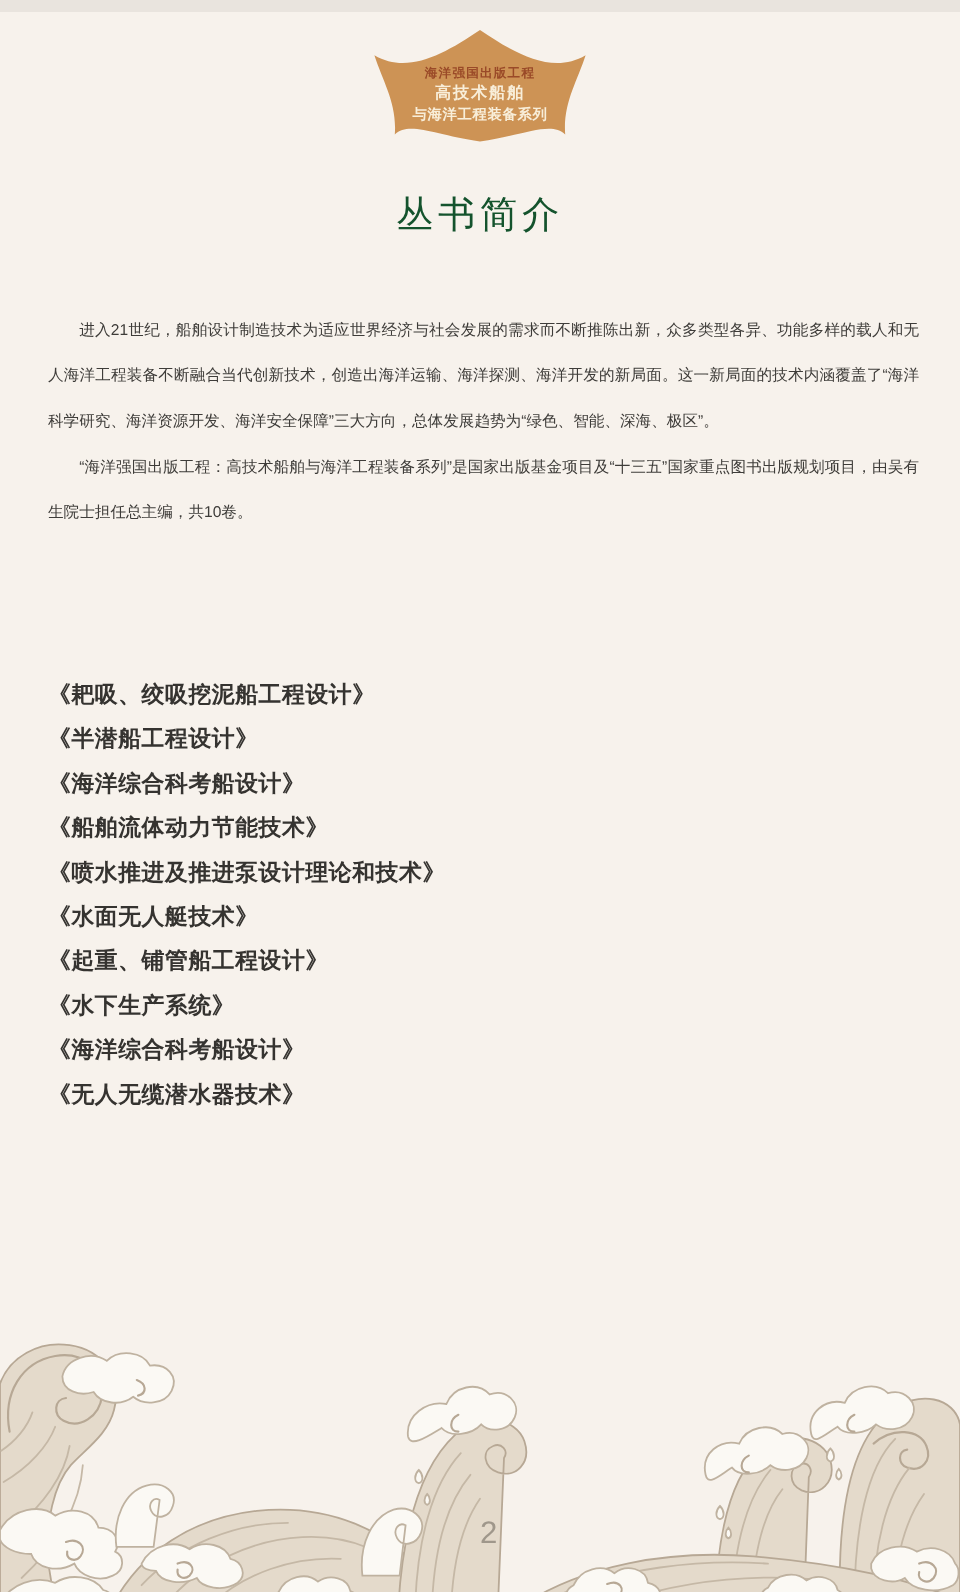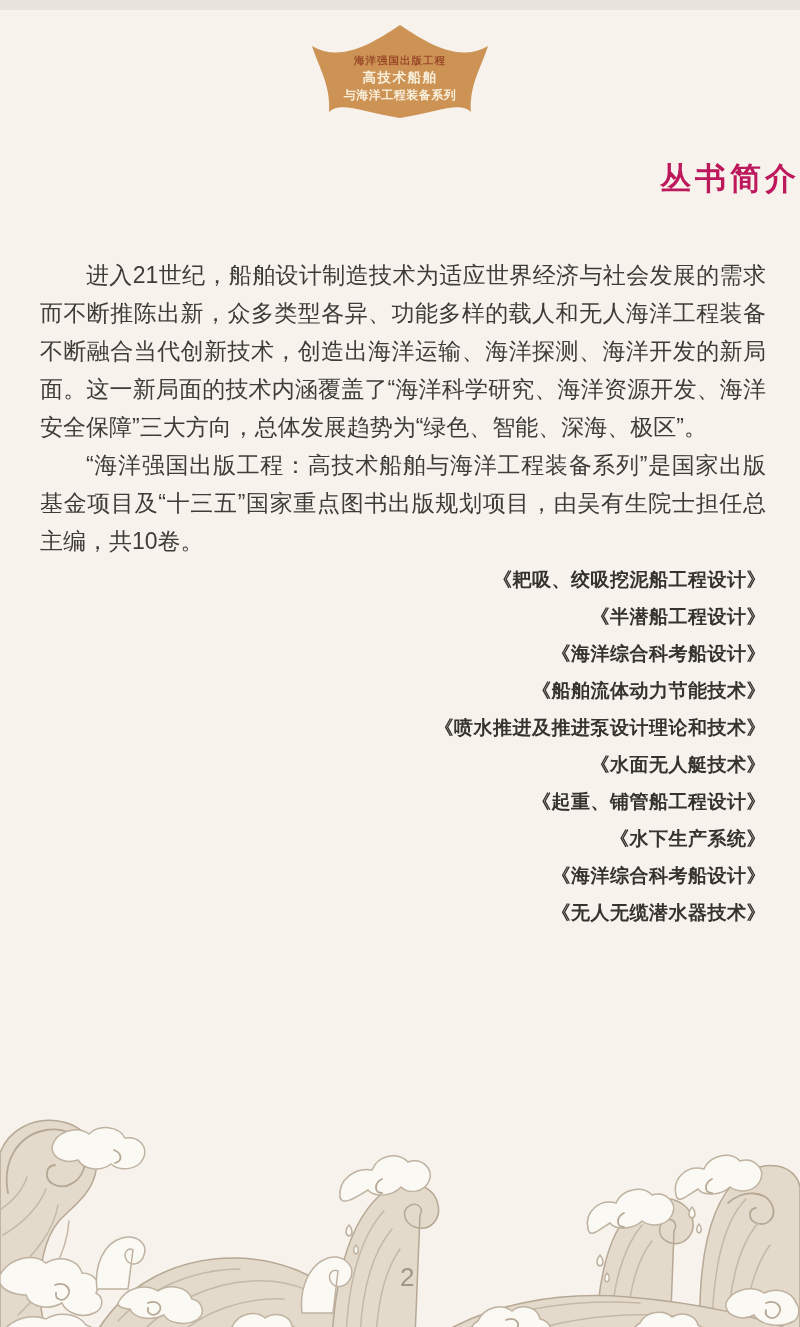--- a/index.html
+++ b/index.html
@@ -12,38 +12,37 @@
     width:800px;height:1327px;
     margin:10px auto;
     background:#f7f2ec;
     overflow:hidden;
   }
   
   .badge{position:absolute;left:311px;top:12px;width:178px;height:100px;}
   
   .series-title{
     position:absolute;top:148px;left:0;width:100%;
-    text-align:right;
-    font-size:31px;font-weight:bold;letter-spacing:4px;
-    color:#be185d;margin:0;
+    text-align:center;
+    font-size:31px;font-weight:normal;letter-spacing:4px;
+    color:#14532d;margin:0;
   }
   
   .intro{
     position:absolute;left:40px;top:246px;width:726px;
-    font-size:23px;line-height:38px;color:#3e3c39;
+    font-size:13px;line-height:38px;color:#3e3c39;
     text-align:justify;
   }
   .intro p{margin:0;text-indent:2em;}
   
   .book-list{
     position:absolute;left:40px;top:551px;width:726px;
     margin:0;padding:0;list-style:none;
     font-size:19px;line-height:37px;font-weight:600;color:#353330;
     letter-spacing:0.5px;
-    text-align:right;
   }
   
   .waves{position:absolute;left:0;bottom:0;width:800px;height:230px;}
   .waves .w{fill:#e4dacb;stroke:#b7a895;stroke-width:1.5;}
   .waves .s{fill:none;stroke:#c5b8a6;stroke-width:1.5;stroke-linecap:round;}
   .waves .f{fill:#fbf9f4;stroke:#bfb2a0;stroke-width:1.5;}
   .waves .o{fill:none;stroke:#b7a895;stroke-width:1.8;stroke-linecap:round;}
   
   .page-number{
     position:absolute;left:400px;top:1252px;

